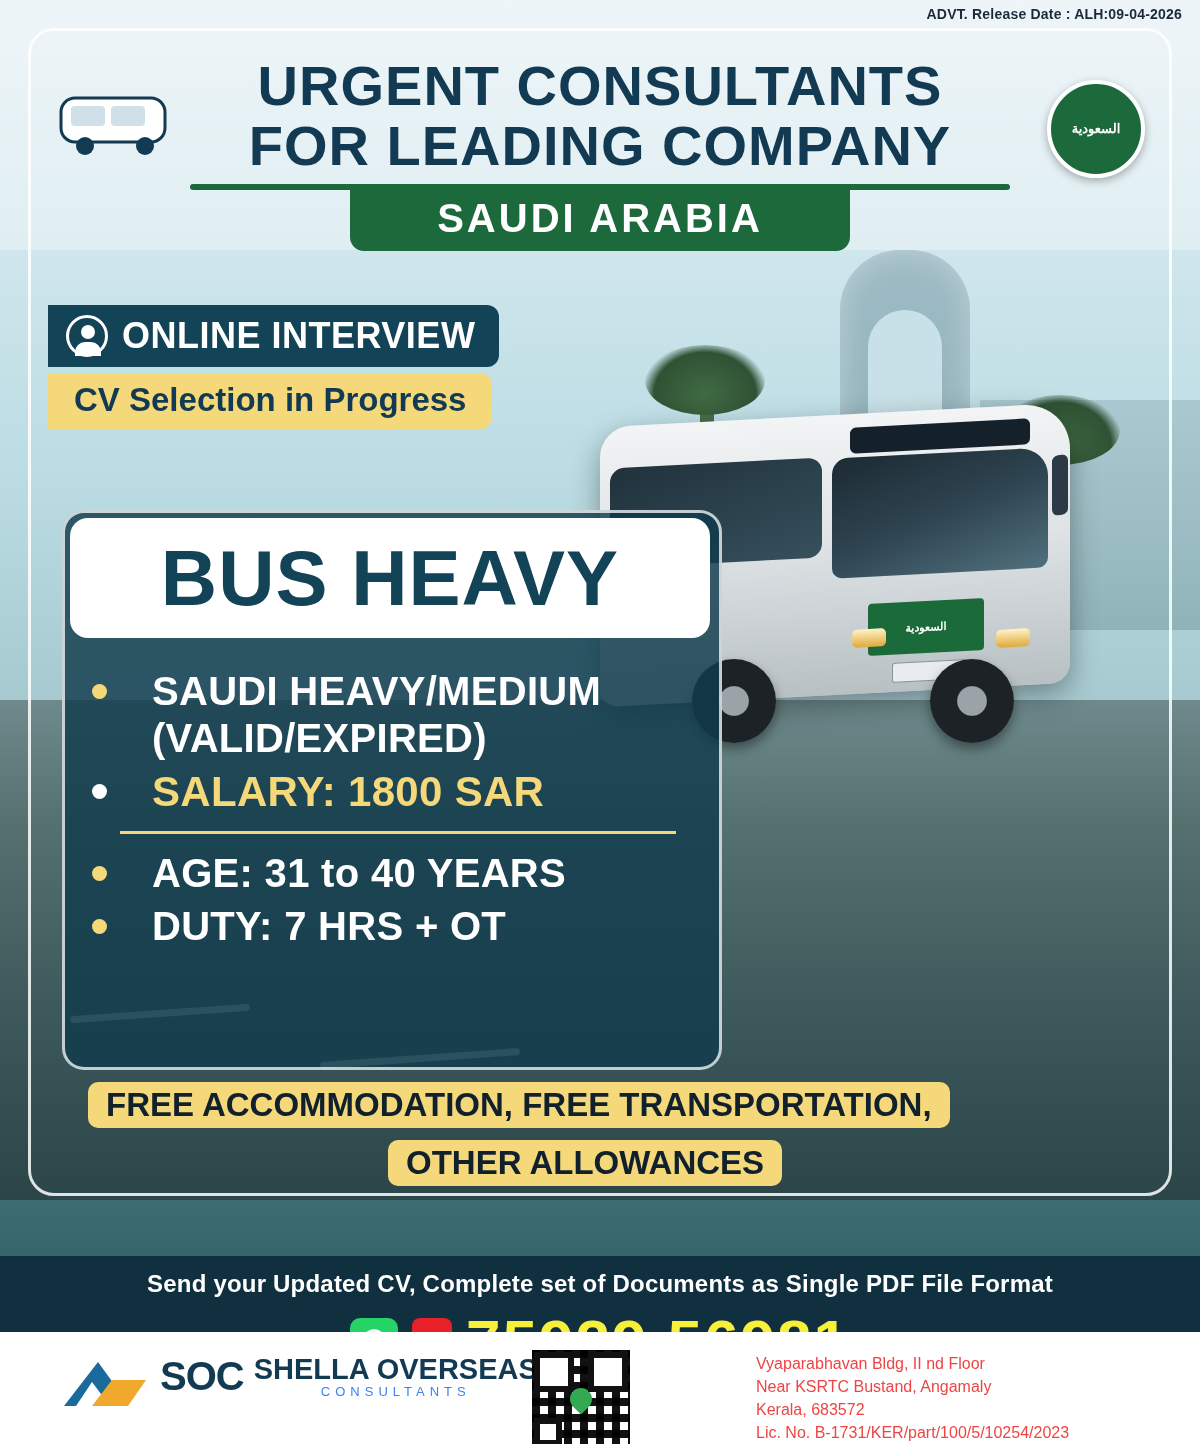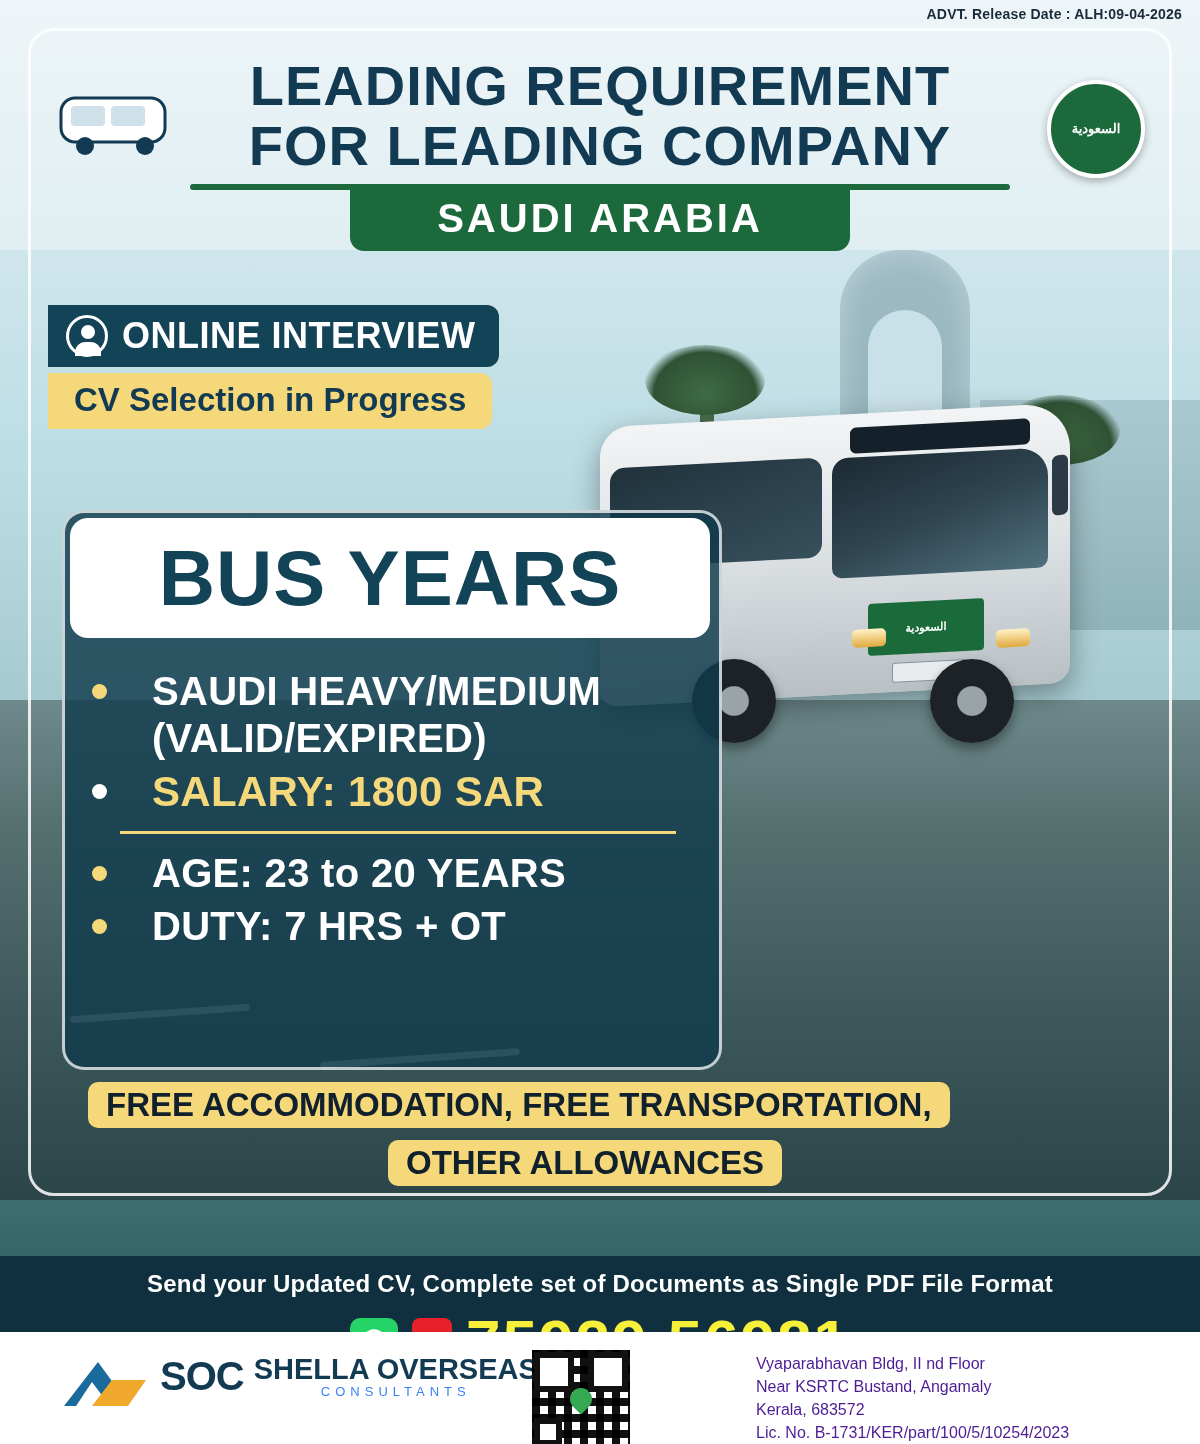--- a/index.html
+++ b/index.html
@@ -268,21 +268,21 @@
   .qr::after { right: 2px; top: 2px; }
   .qr-dot {
     position: absolute; left: 2px; bottom: 2px; width: 28px; height: 28px;
     border: 6px solid #111; background: #fff;
   }
   .qr-center {
     position: absolute; left: 38px; top: 38px; width: 22px; height: 22px;
     background: #34a853; border-radius: 50% 50% 50% 0; transform: rotate(-45deg);
   }
   .addr {
-    position: absolute; left: 756px; top: 20px; color: #4c1d95;
+    position: absolute; left: 756px; top: 20px; color: #ef4444;
     font-size: 16px; line-height: 23px;
   }
 </style>
 </head>
 <body>
 
 <div class="poster">
 
   <div class="bg-sky"></div>
   <div class="bg-road"></div>
@@ -320,56 +320,56 @@
 
   <div class="header">
     <svg class="bus-icon-hdr" viewBox="0 0 120 80">
       <rect x="6" y="16" width="104" height="44" rx="14" fill="#ffffff" stroke="#123a52" stroke-width="3"></rect>
       <rect x="16" y="24" width="34" height="20" rx="4" fill="#cfe0e8"></rect>
       <rect x="56" y="24" width="34" height="20" rx="4" fill="#cfe0e8"></rect>
       <circle cx="30" cy="64" r="9" fill="#123a52"></circle>
       <circle cx="90" cy="64" r="9" fill="#123a52"></circle>
     </svg>
 
-    <div class="title-1">LEADING REQUIREMENT</div>
+    <div class="title-1">URGENT CONSULTANTS</div>
     <div class="title-2">FOR LEADING COMPANY</div>
     <div class="title-underline"></div>
     <div class="saudi-band">
       <span>SAUDI ARABIA</span>
     </div>
 
     <div class="flag-badge">
       <span>السعودية</span>
     </div>
   </div>
 
   <div class="interview-band">
     <div class="person-icon"></div>
     <div class="txt">ONLINE INTERVIEW</div>
   </div>
   <div class="cv-band">CV Selection in Progress</div>
 
   <div class="job-box"></div>
   <div class="job-title">
-    <span>BUS YEARS</span>
+    <span>BUS HEAVY</span>
   </div>
 
   <div class="bullets">
     <div class="bullet">
       <div class="dot"></div>
       <div class="bullet-text">SAUDI HEAVY/MEDIUM (VALID/EXPIRED)</div>
     </div>
     <div class="bullet">
       <div class="dot white"></div>
       <div class="bullet-text gold">SALARY: 1800 SAR</div>
     </div>
     <div class="divider"></div>
     <div class="bullet">
       <div class="dot"></div>
-      <div class="bullet-text">AGE: 23 to 20 YEARS</div>
+      <div class="bullet-text">AGE: 31 to 40 YEARS</div>
     </div>
     <div class="bullet">
       <div class="dot"></div>
       <div class="bullet-text">DUTY: 7 HRS + OT</div>
     </div>
   </div>
 
   <div class="perk perk-1">FREE ACCOMMODATION, FREE TRANSPORTATION,</div>
   <div class="perk perk-2">OTHER ALLOWANCES</div>
 

